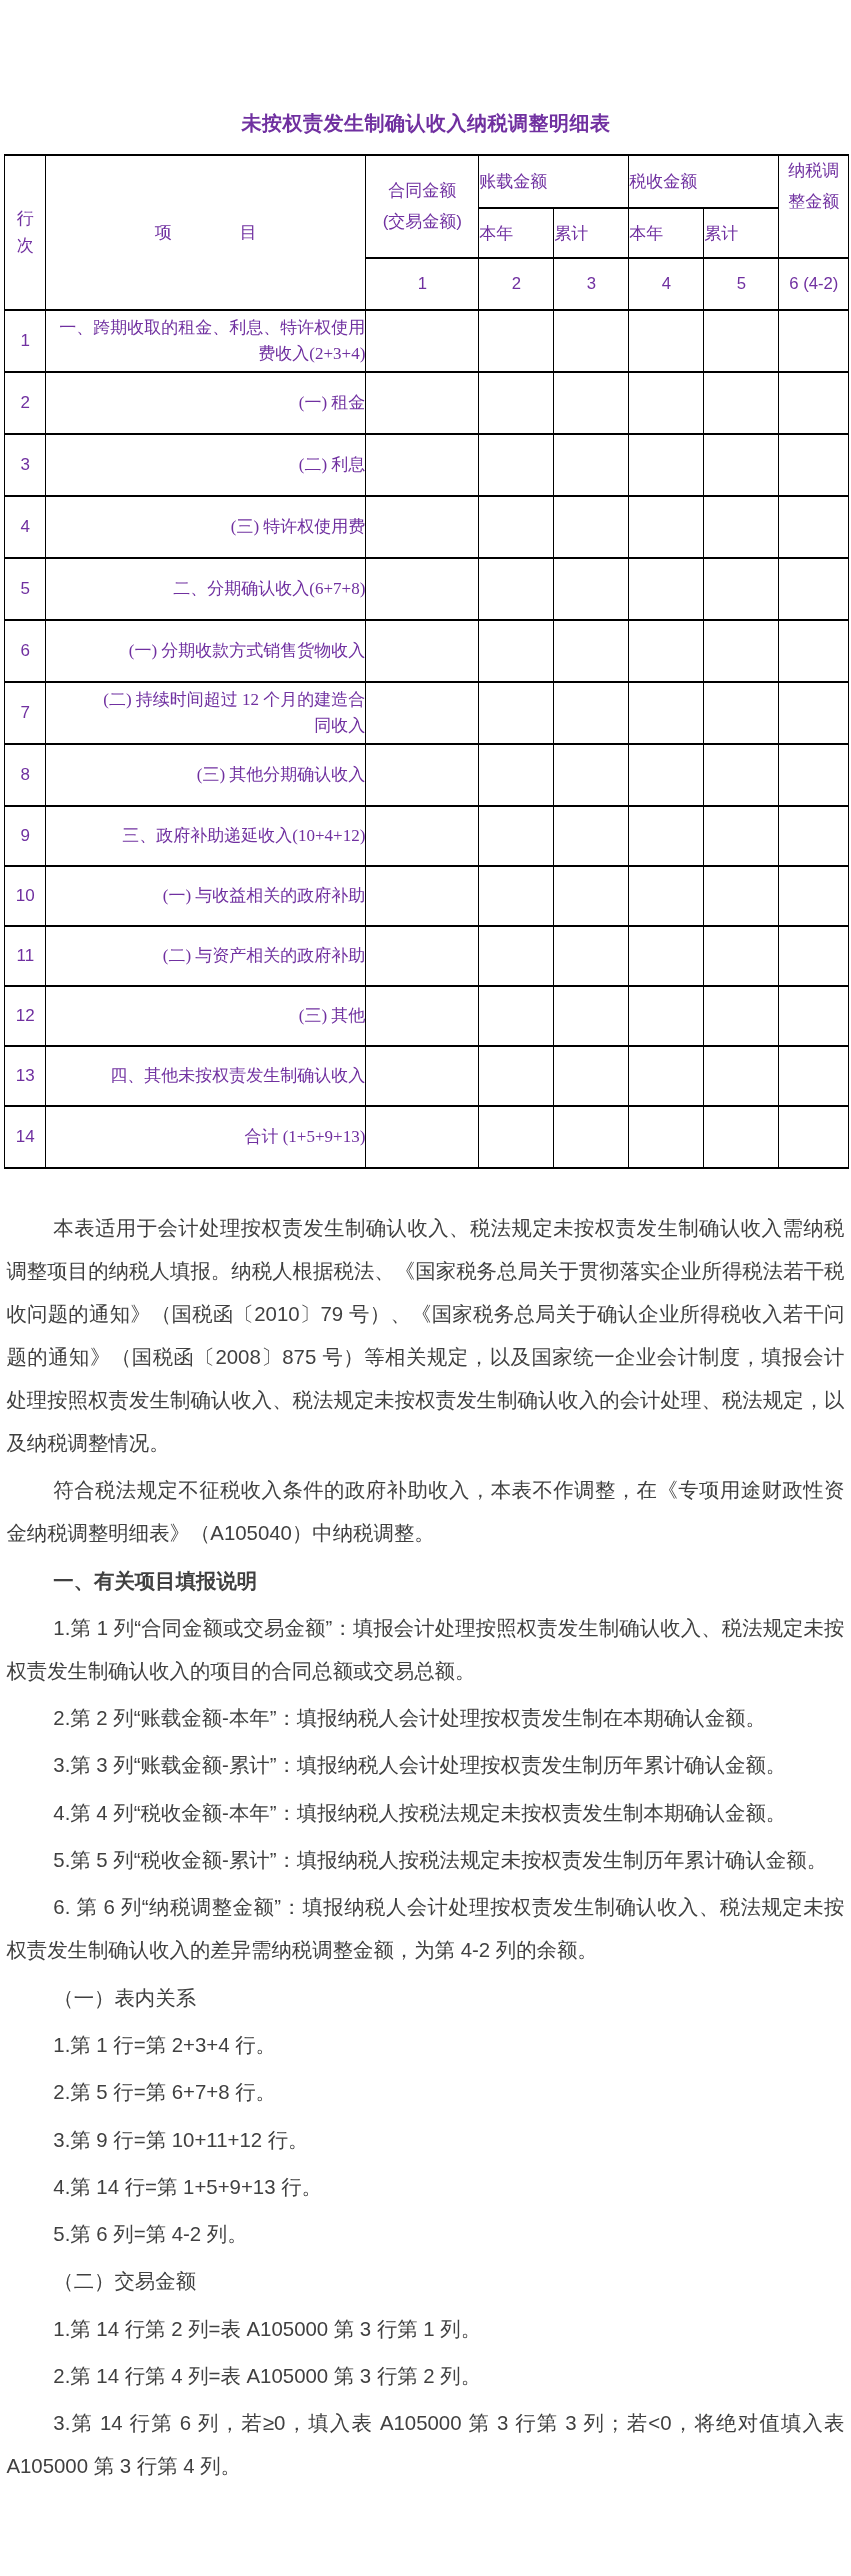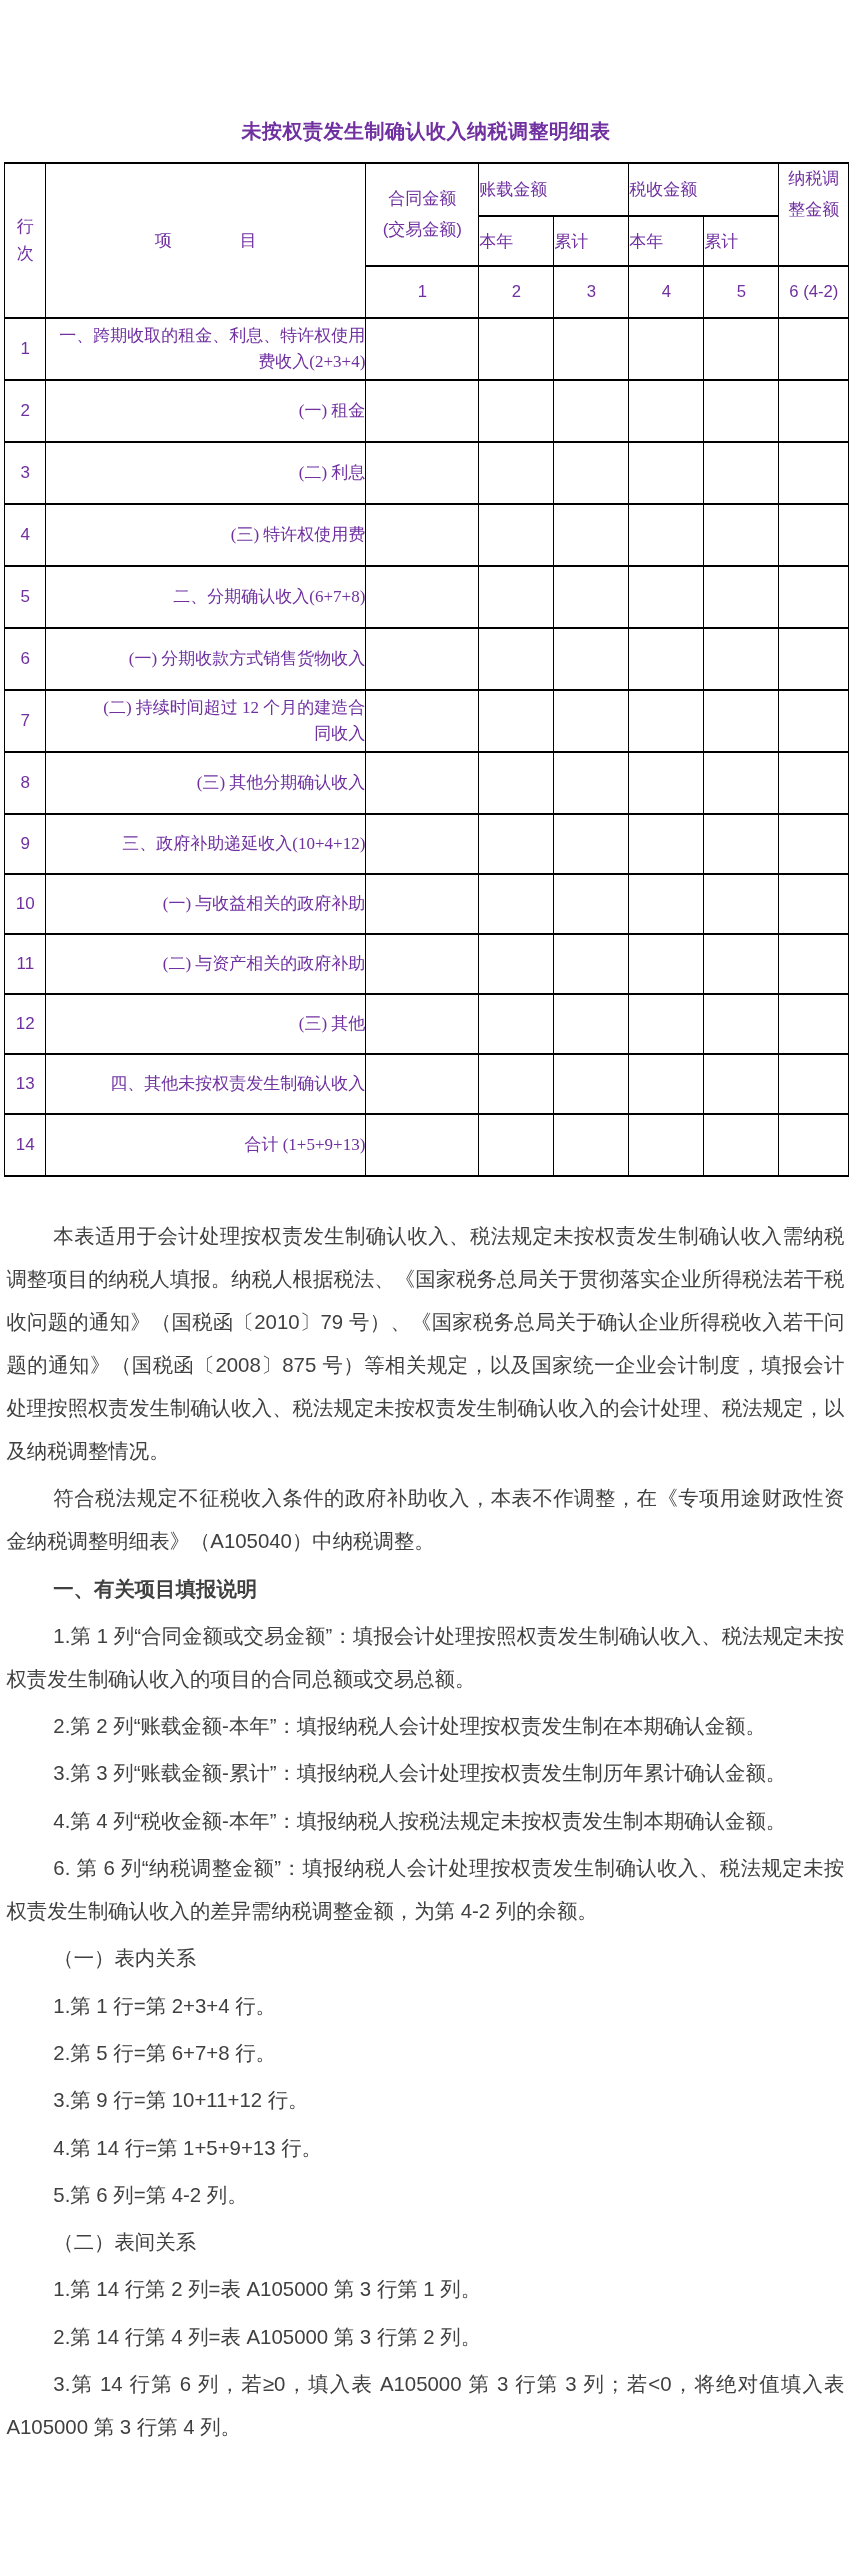--- a/index.html
+++ b/index.html
@@ -8,21 +8,21 @@
     height: 2576px;
     background: #ffffff;
     font-family: "Liberation Sans", sans-serif;
     color: #7030A0;
     overflow: hidden;
     position: relative;
   }
   .page { width: 852px; }
 
   .doc-title {
-    margin: 16px;
+    margin: 8px;
     padding-top: 102px;
     text-align: center;
     font-size: 20px;
     font-weight: bold;
     letter-spacing: 0.5px;
     color: #7030A0;
   }
 
   table.form {
     border-collapse: collapse;
@@ -277,27 +277,28 @@
   </table>
 
   <div class="notes">
     <p>本表适用于会计处理按权责发生制确认收入、税法规定未按权责发生制确认收入需纳税调整项目的纳税人填报。纳税人根据税法、《国家税务总局关于贯彻落实企业所得税法若干税收问题的通知》（国税函〔2010〕79 号）、《国家税务总局关于确认企业所得税收入若干问题的通知》（国税函〔2008〕875 号）等相关规定，以及国家统一企业会计制度，填报会计处理按照权责发生制确认收入、税法规定未按权责发生制确认收入的会计处理、税法规定，以及纳税调整情况。</p>
     <p>符合税法规定不征税收入条件的政府补助收入，本表不作调整，在《专项用途财政性资金纳税调整明细表》（A105040）中纳税调整。</p>
     <p class="head">一、有关项目填报说明</p>
     <p>1.第 1 列“合同金额或交易金额”：填报会计处理按照权责发生制确认收入、税法规定未按权责发生制确认收入的项目的合同总额或交易总额。</p>
     <p>2.第 2 列“账载金额-本年”：填报纳税人会计处理按权责发生制在本期确认金额。</p>
     <p>3.第 3 列“账载金额-累计”：填报纳税人会计处理按权责发生制历年累计确认金额。</p>
     <p>4.第 4 列“税收金额-本年”：填报纳税人按税法规定未按权责发生制本期确认金额。</p>
+    <p>5.第 5 列“税收金额-累计”：填报纳税人按税法规定未按权责发生制历年累计确认金额。</p>
     <p>6. 第 6 列“纳税调整金额”：填报纳税人会计处理按权责发生制确认收入、税法规定未按权责发生制确认收入的差异需纳税调整金额，为第 4-2 列的余额。</p>
     <p>（一）表内关系</p>
     <p>1.第 1 行=第 2+3+4 行。</p>
     <p>2.第 5 行=第 6+7+8 行。</p>
     <p>3.第 9 行=第 10+11+12 行。</p>
     <p>4.第 14 行=第 1+5+9+13 行。</p>
     <p>5.第 6 列=第 4-2 列。</p>
-    <p>（二）表间关系</p>
+    <p>（二）交易金额</p>
     <p>1.第 14 行第 2 列=表 A105000 第 3 行第 1 列。</p>
     <p>2.第 14 行第 4 列=表 A105000 第 3 行第 2 列。</p>
     <p>3.第 14 行第 6 列，若≥0，填入表 A105000 第 3 行第 3 列；若&lt;0，将绝对值填入表 A105000 第 3 行第 4 列。</p>
   </div>
 
 </div>
 
 
 </body></html>

